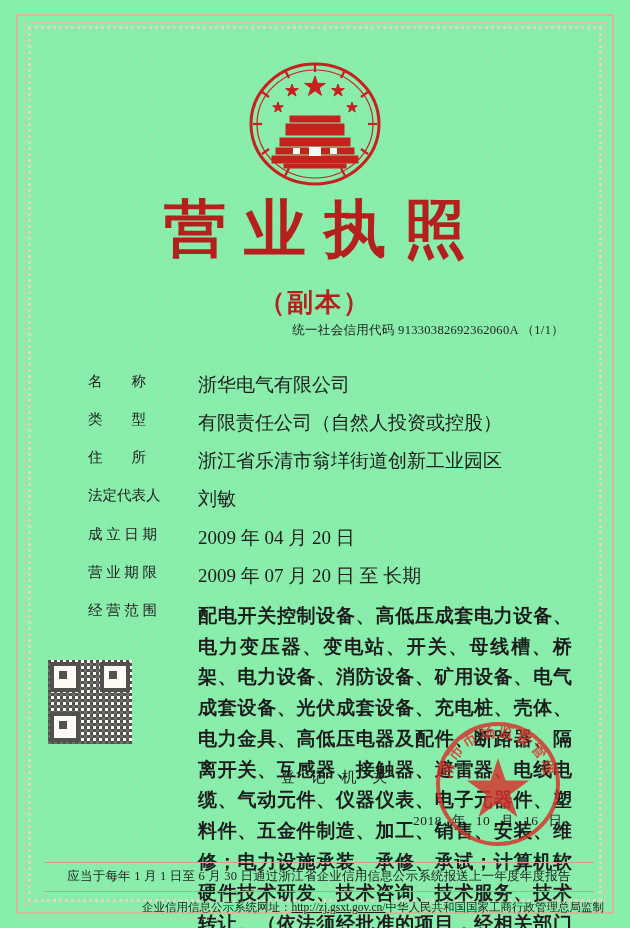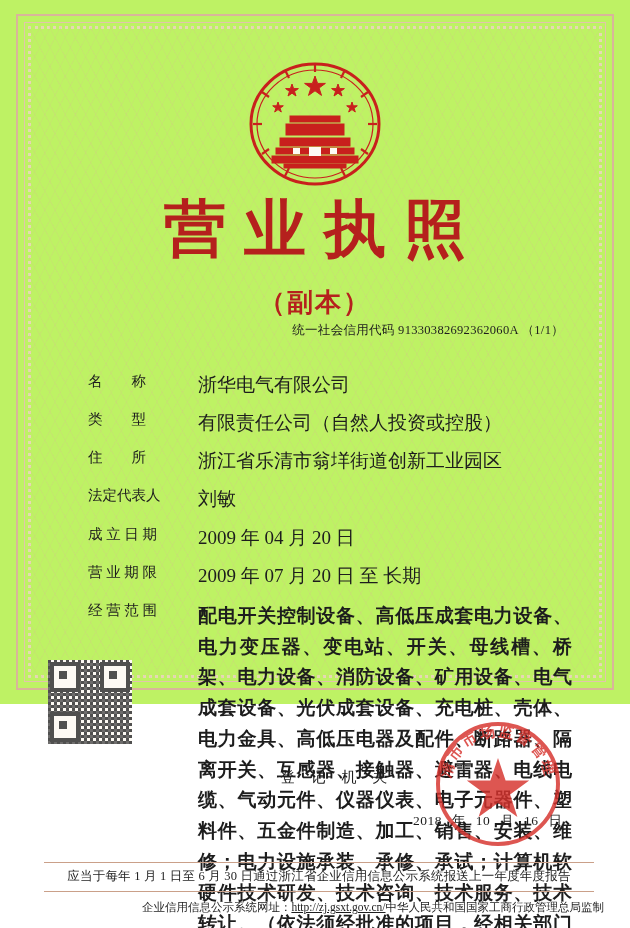--- a/index.html
+++ b/index.html
@@ -13,22 +13,22 @@
     font-family: "Liberation Serif", "DejaVu Serif", serif;
     color: #1d1d1d;
     position: relative;
     overflow: hidden;
   }
 
   .license {
     position: absolute;
     left: 0; top: 0;
     width: 630px;
-    height: 704px;
-    background: #bef264;
+    height: 928px;
+    background: #86efac;
   }
 
   
   .frame-outer {
     position: absolute;
     left: 16px; top: 14px;
     right: 16px; bottom: 14px;
     border: 2px solid #d9b59a;
   }
   .frame-inner {

